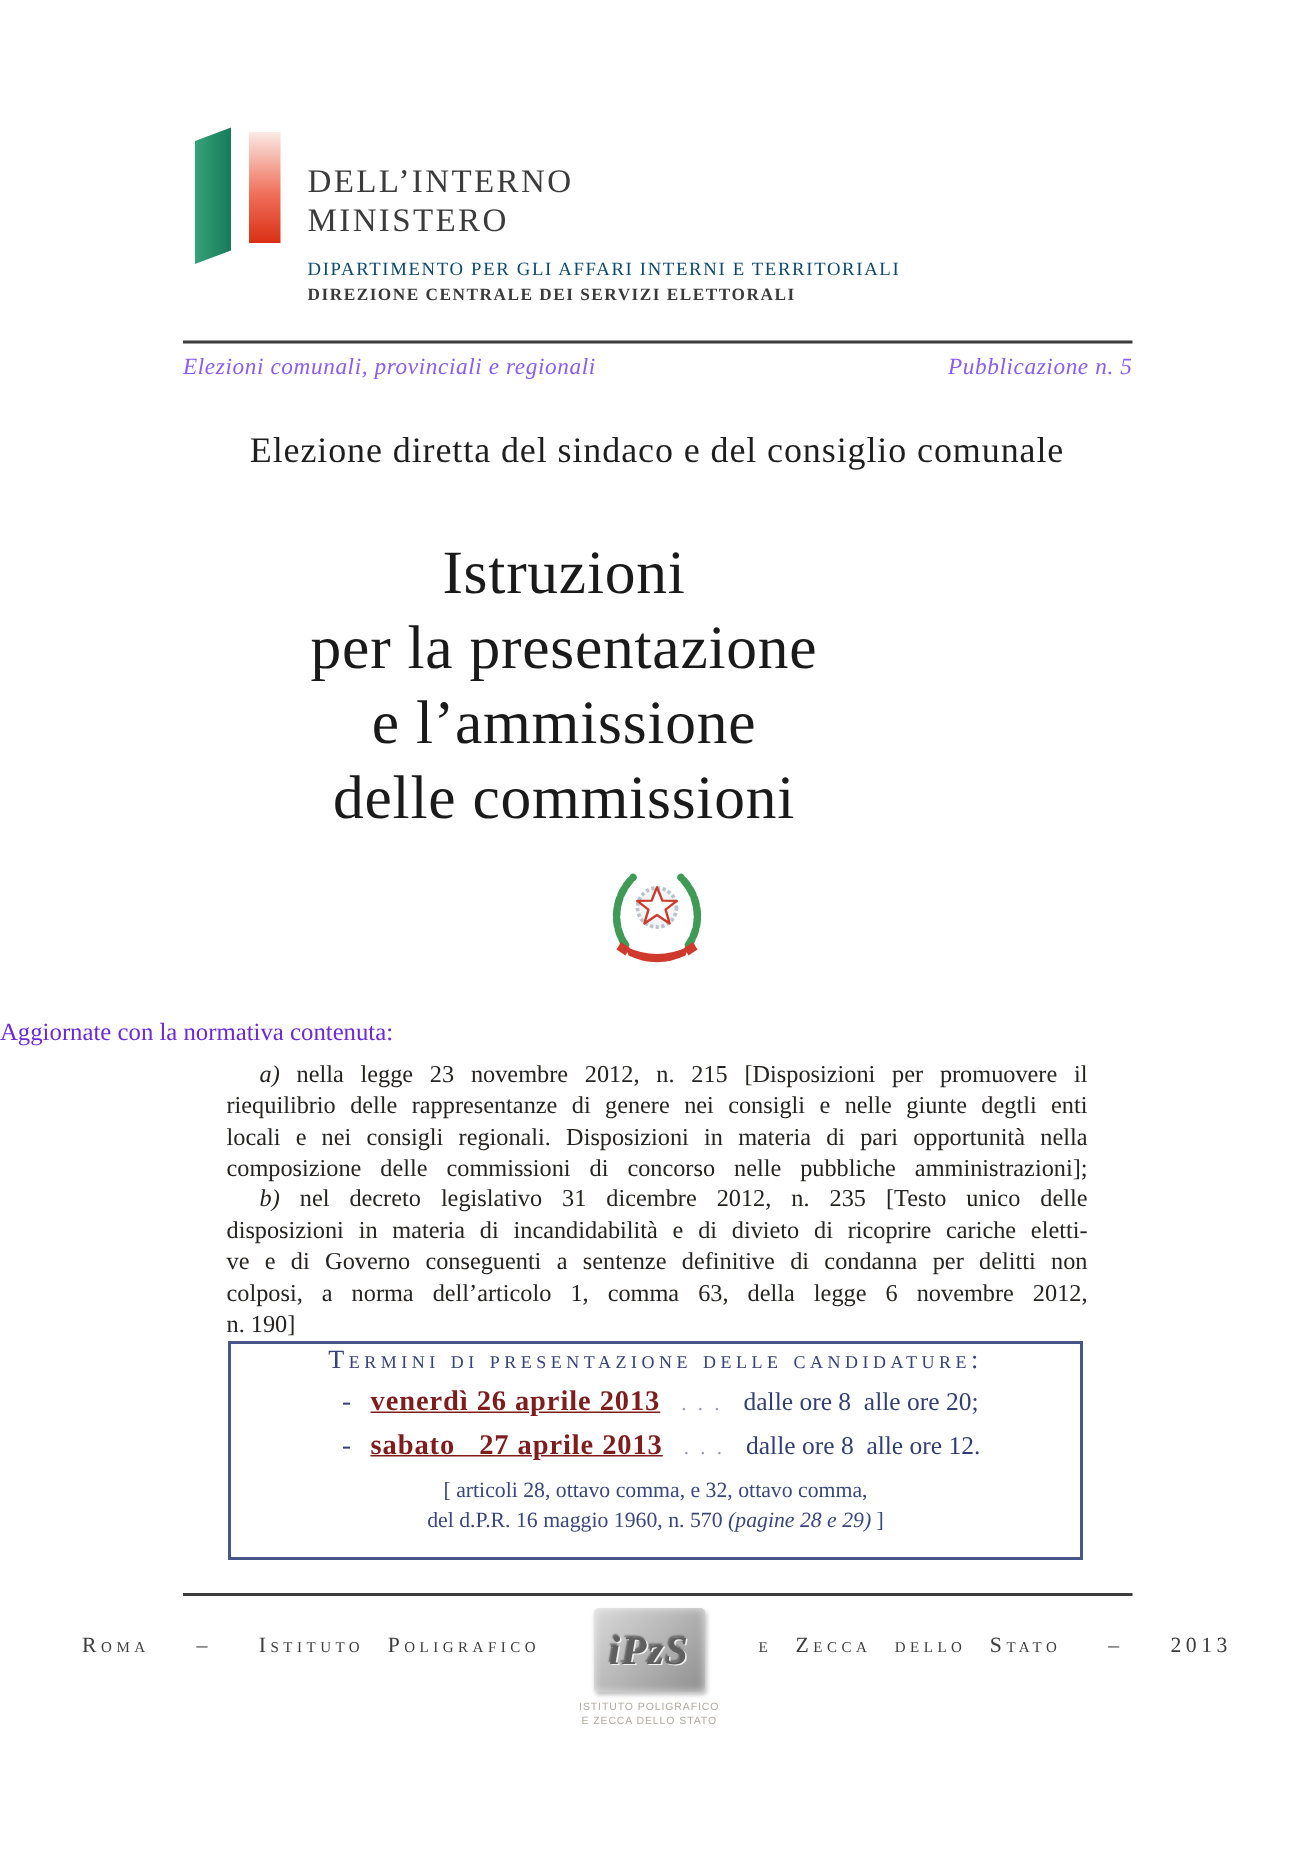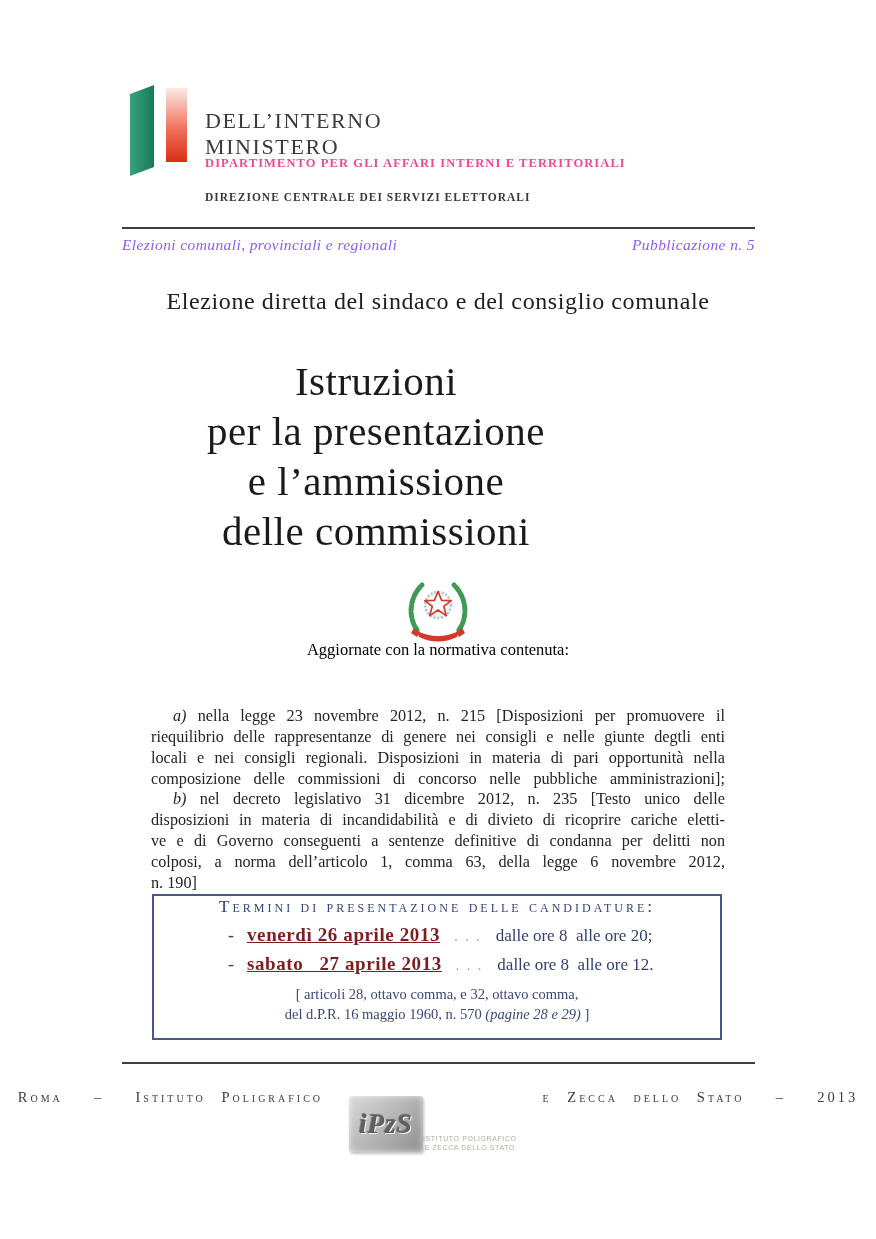--- a/index.html
+++ b/index.html
@@ -11,22 +11,22 @@
     color:#262422;
     overflow:hidden;
   }
   
   .brand-flag{position:absolute;left:128px;top:82px;}
   .ministry-name{
     position:absolute;left:205px;top:108px;
     font-size:22px;line-height:26px;letter-spacing:1.6px;color:#3b3b3b;
   }
   .dept-line1{
-    position:absolute;left:205px;top:156px;
-    font-size:12.5px;font-weight:bold;letter-spacing:1.1px;color:#ec4899;
+    position:absolute;left:205px;top:172px;
+    font-size:12.5px;font-weight:normal;letter-spacing:1.1px;color:#0c4a6e;
   }
   .dept-line2{
     position:absolute;left:205px;top:191px;
     font-size:11.5px;font-weight:bold;letter-spacing:1px;color:#3a3a3a;
   }
   .rule{position:absolute;background:#3d3d3d;height:2px;width:633px;left:122px;}
   .rule-top{top:227px;}
   .rule-footer{top:1062px;}
   .subheader{
     position:absolute;left:122px;top:236px;width:633px;
@@ -38,22 +38,22 @@
     position:absolute;left:0;top:288px;width:876px;text-align:center;
     font-size:24px;letter-spacing:0.6px;color:#1e1e1e;
   }
   .main-title{
     position:absolute;left:0;top:356px;width:752px;text-align:center;
     font-size:41px;line-height:50px;color:#1a1a1a;letter-spacing:0.5px;
   }
   .emblem{position:absolute;left:404px;top:576px;}
   
   .update-note{
-    position:absolute;left:0;top:640px;width:876px;text-align:center;
-    font-size:16.5px;color:#000000;
+    position:absolute;left:0;top:678px;width:876px;text-align:left;
+    font-size:16.5px;color:#6d28d9;
   }
   .legal{position:absolute;left:151px;width:574px;font-size:16.2px;line-height:21px;color:#262422;}
   .legal-a{top:706px;}
   .legal-b{top:789px;}
   .jline{text-align:justify;text-align-last:justify;}
   .jline-first{padding-left:22px;}
   .lline{text-align:left;text-align-last:left;}
   .marker{font-style:italic;}
   
   .deadline-box{
@@ -75,21 +75,21 @@
   
   .footer{
     position:absolute;left:0;top:1072px;width:876px;
     display:flex;justify-content:center;align-items:flex-start;gap:26px;
   }
   .footer-text{
     margin-top:17px;
     font-variant:small-caps;font-size:14.5px;color:#3c3c3c;
     letter-spacing:3px;word-spacing:9px;white-space:pre;
   }
-  .ipzs-column{display:flex;flex-direction:row;align-items:flex-end;margin-top:24px;}
+  .ipzs-column{display:flex;flex-direction:column;align-items:center;}
   .ipzs-logo{
     width:74px;height:56px;border-radius:3px;
     background:linear-gradient(135deg,#d9d9d9 0%,#b9b9b9 45%,#8f8f8f 100%);
     box-shadow:inset 0 0 6px rgba(255,255,255,.7), 1px 2px 3px rgba(0,0,0,.25);
     display:flex;align-items:center;justify-content:center;
   }
   .ipzs-letters{
     font-family:"Liberation Serif", serif;font-weight:bold;font-style:italic;
     font-size:27px;color:#5f5f5f;letter-spacing:1px;
     text-shadow:1px 1px 0 #f2f2f2, -1px -1px 1px #6a6a6a;

